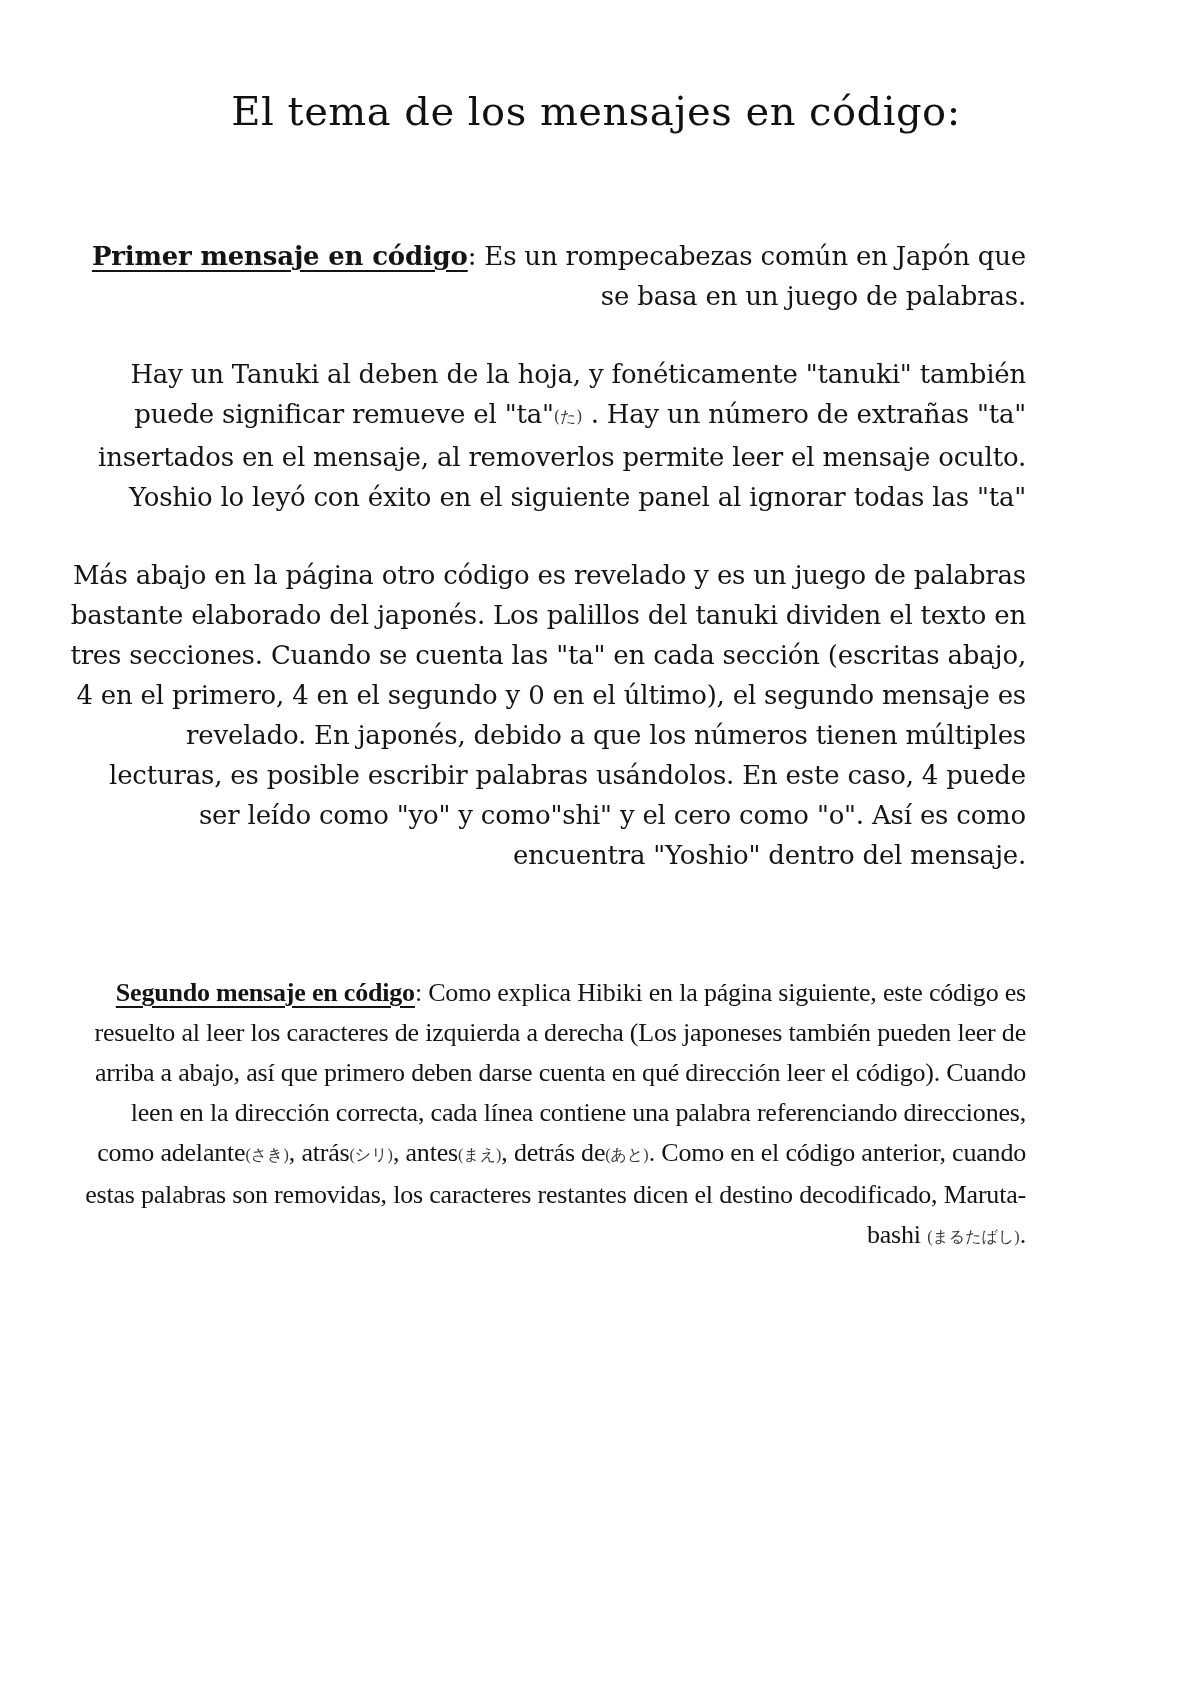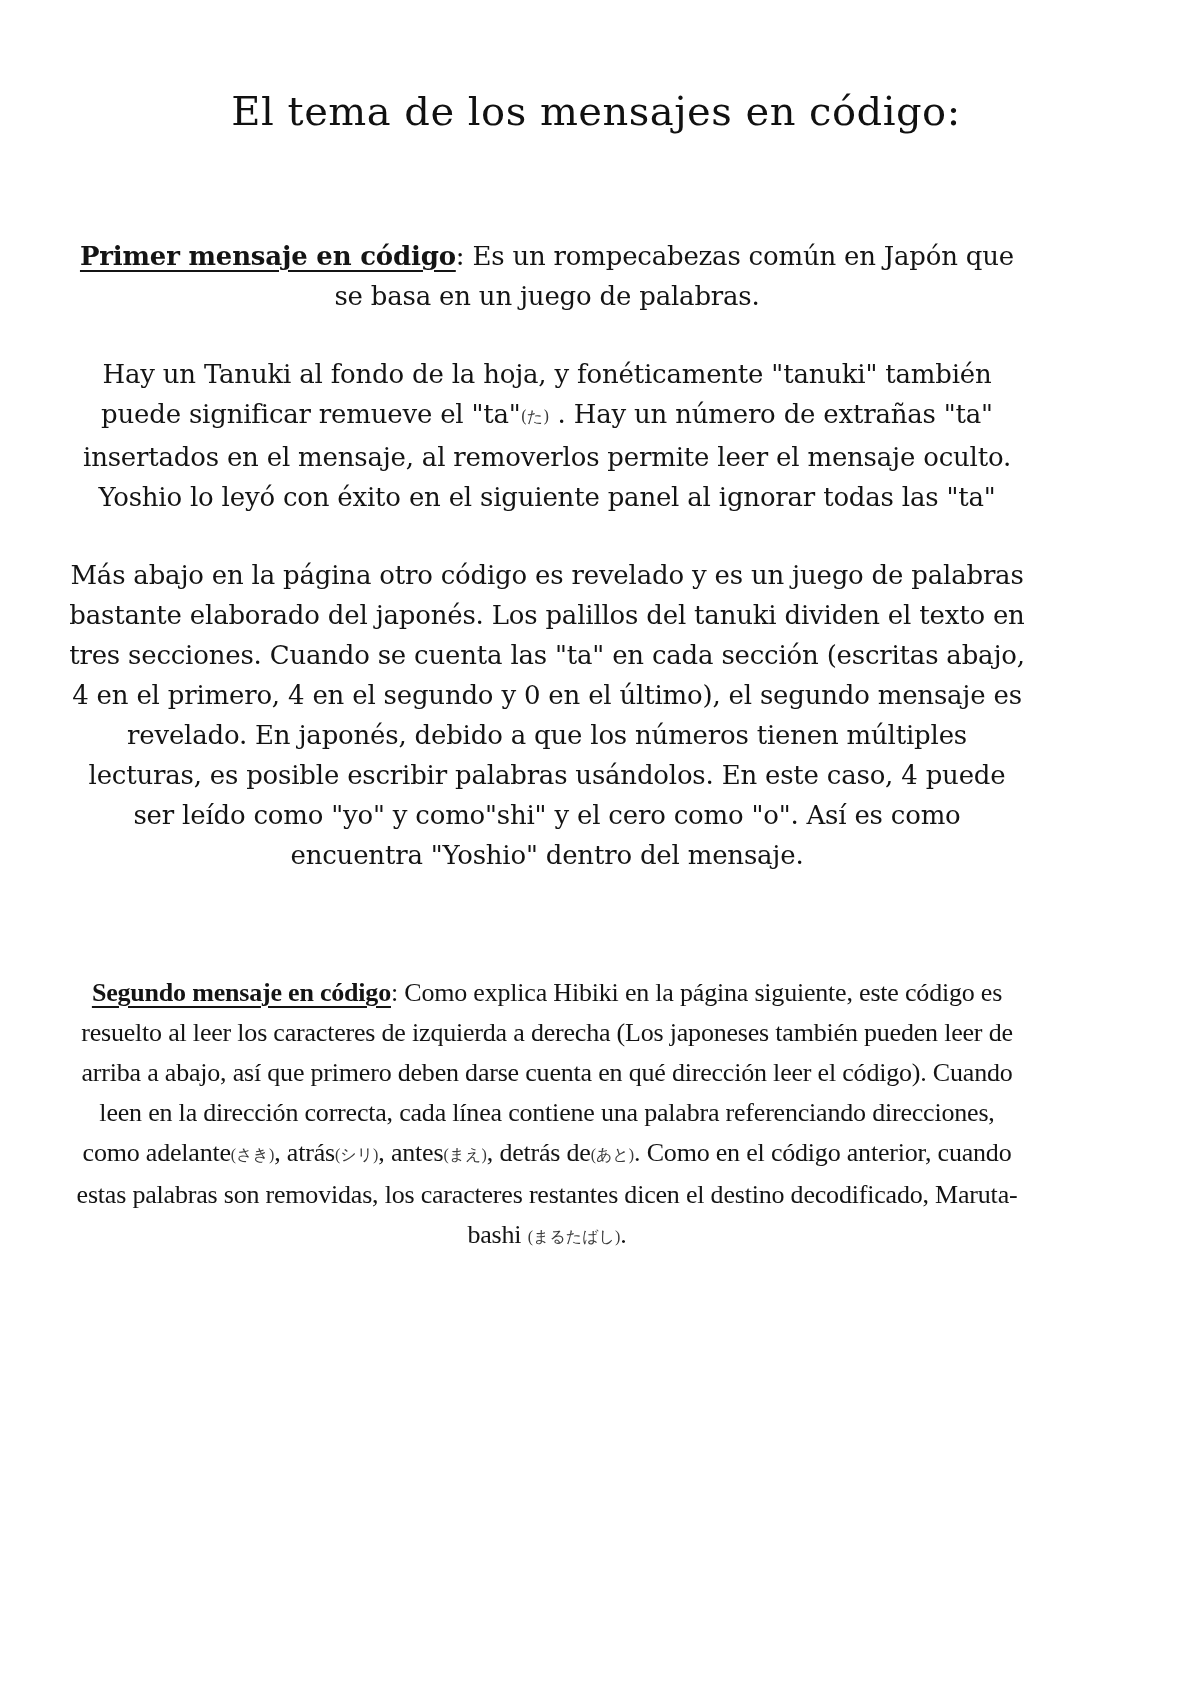--- a/index.html
+++ b/index.html
@@ -28,21 +28,21 @@
     text-align: center;
     margin: 0 0 102px 0;
     color: #111111;
   }
   .para {
     width: 958px;
     font-size: 26px;
     line-height: 40px;
     letter-spacing: -0.2px;
     margin: 0 0 38px 0;
-    text-align: center;
+    text-align: right;
   }
   .para.gap-before {
     margin-top: 98px;
     font-family: Liberation Serif, serif;
   }
   .lead {
     font-weight: bold;
     text-decoration: underline;
     text-underline-offset: 5px;
     text-decoration-thickness: 2px;
@@ -57,19 +57,19 @@
 </style>
 </head>
 <body>
 
 <div class="page">
 
   <h1 class="title">El tema de los mensajes en código:</h1>
 
   <p class="para"><span class="lead">Primer mensaje en código</span><span>: Es un rompecabezas común en Japón que se basa en un juego de palabras.</span></p>
 
-  <p class="para"><span>Hay un Tanuki al fondo de la hoja, y fonéticamente "tanuki" también puede significar remueve el "ta"</span><span class="jp-small">(た)</span><span> . Hay un número de extrañas "ta" insertados en el mensaje, al removerlos permite leer el mensaje oculto. Yoshio lo leyó con éxito en el siguiente panel al ignorar todas las "ta"</span></p>
+  <p class="para"><span>Hay un Tanuki al deben de la hoja, y fonéticamente "tanuki" también puede significar remueve el "ta"</span><span class="jp-small">(た)</span><span> . Hay un número de extrañas "ta" insertados en el mensaje, al removerlos permite leer el mensaje oculto. Yoshio lo leyó con éxito en el siguiente panel al ignorar todas las "ta"</span></p>
 
   <p class="para"><span>Más abajo en la página otro código es revelado y es un juego de palabras bastante elaborado del japonés. Los palillos del tanuki dividen el texto en tres secciones. Cuando se cuenta las "ta" en cada sección (escritas abajo, 4 en el primero, 4 en el segundo y 0 en el último), el segundo mensaje es revelado. En japonés, debido a que los números tienen múltiples lecturas, es posible escribir palabras usándolos. En este caso, 4 puede ser leído como "yo" y como"shi" y el cero como "o". Así es como encuentra "Yoshio" dentro del mensaje.</span></p>
 
   <p class="para gap-before"><span class="lead">Segundo mensaje en código</span><span>: Como explica Hibiki en la página siguiente, este código es resuelto al leer los caracteres de izquierda a derecha (Los japoneses también pueden leer de arriba a abajo, así que primero deben darse cuenta en qué dirección leer el código). Cuando leen en la dirección correcta, cada línea contiene una palabra referenciando direcciones, como adelante</span><span class="jp-small">(さき)</span><span>, atrás</span><span class="jp-small">(シリ)</span><span>, antes</span><span class="jp-small">(まえ)</span><span>, detrás de</span><span class="jp-small">(あと)</span><span>. Como en el código anterior, cuando estas palabras son removidas, los caracteres restantes dicen el destino decodificado, Maruta-bashi </span><span class="jp-small">(まるたばし)</span><span>.</span></p>
 
 </div>
 
 </body></html>

